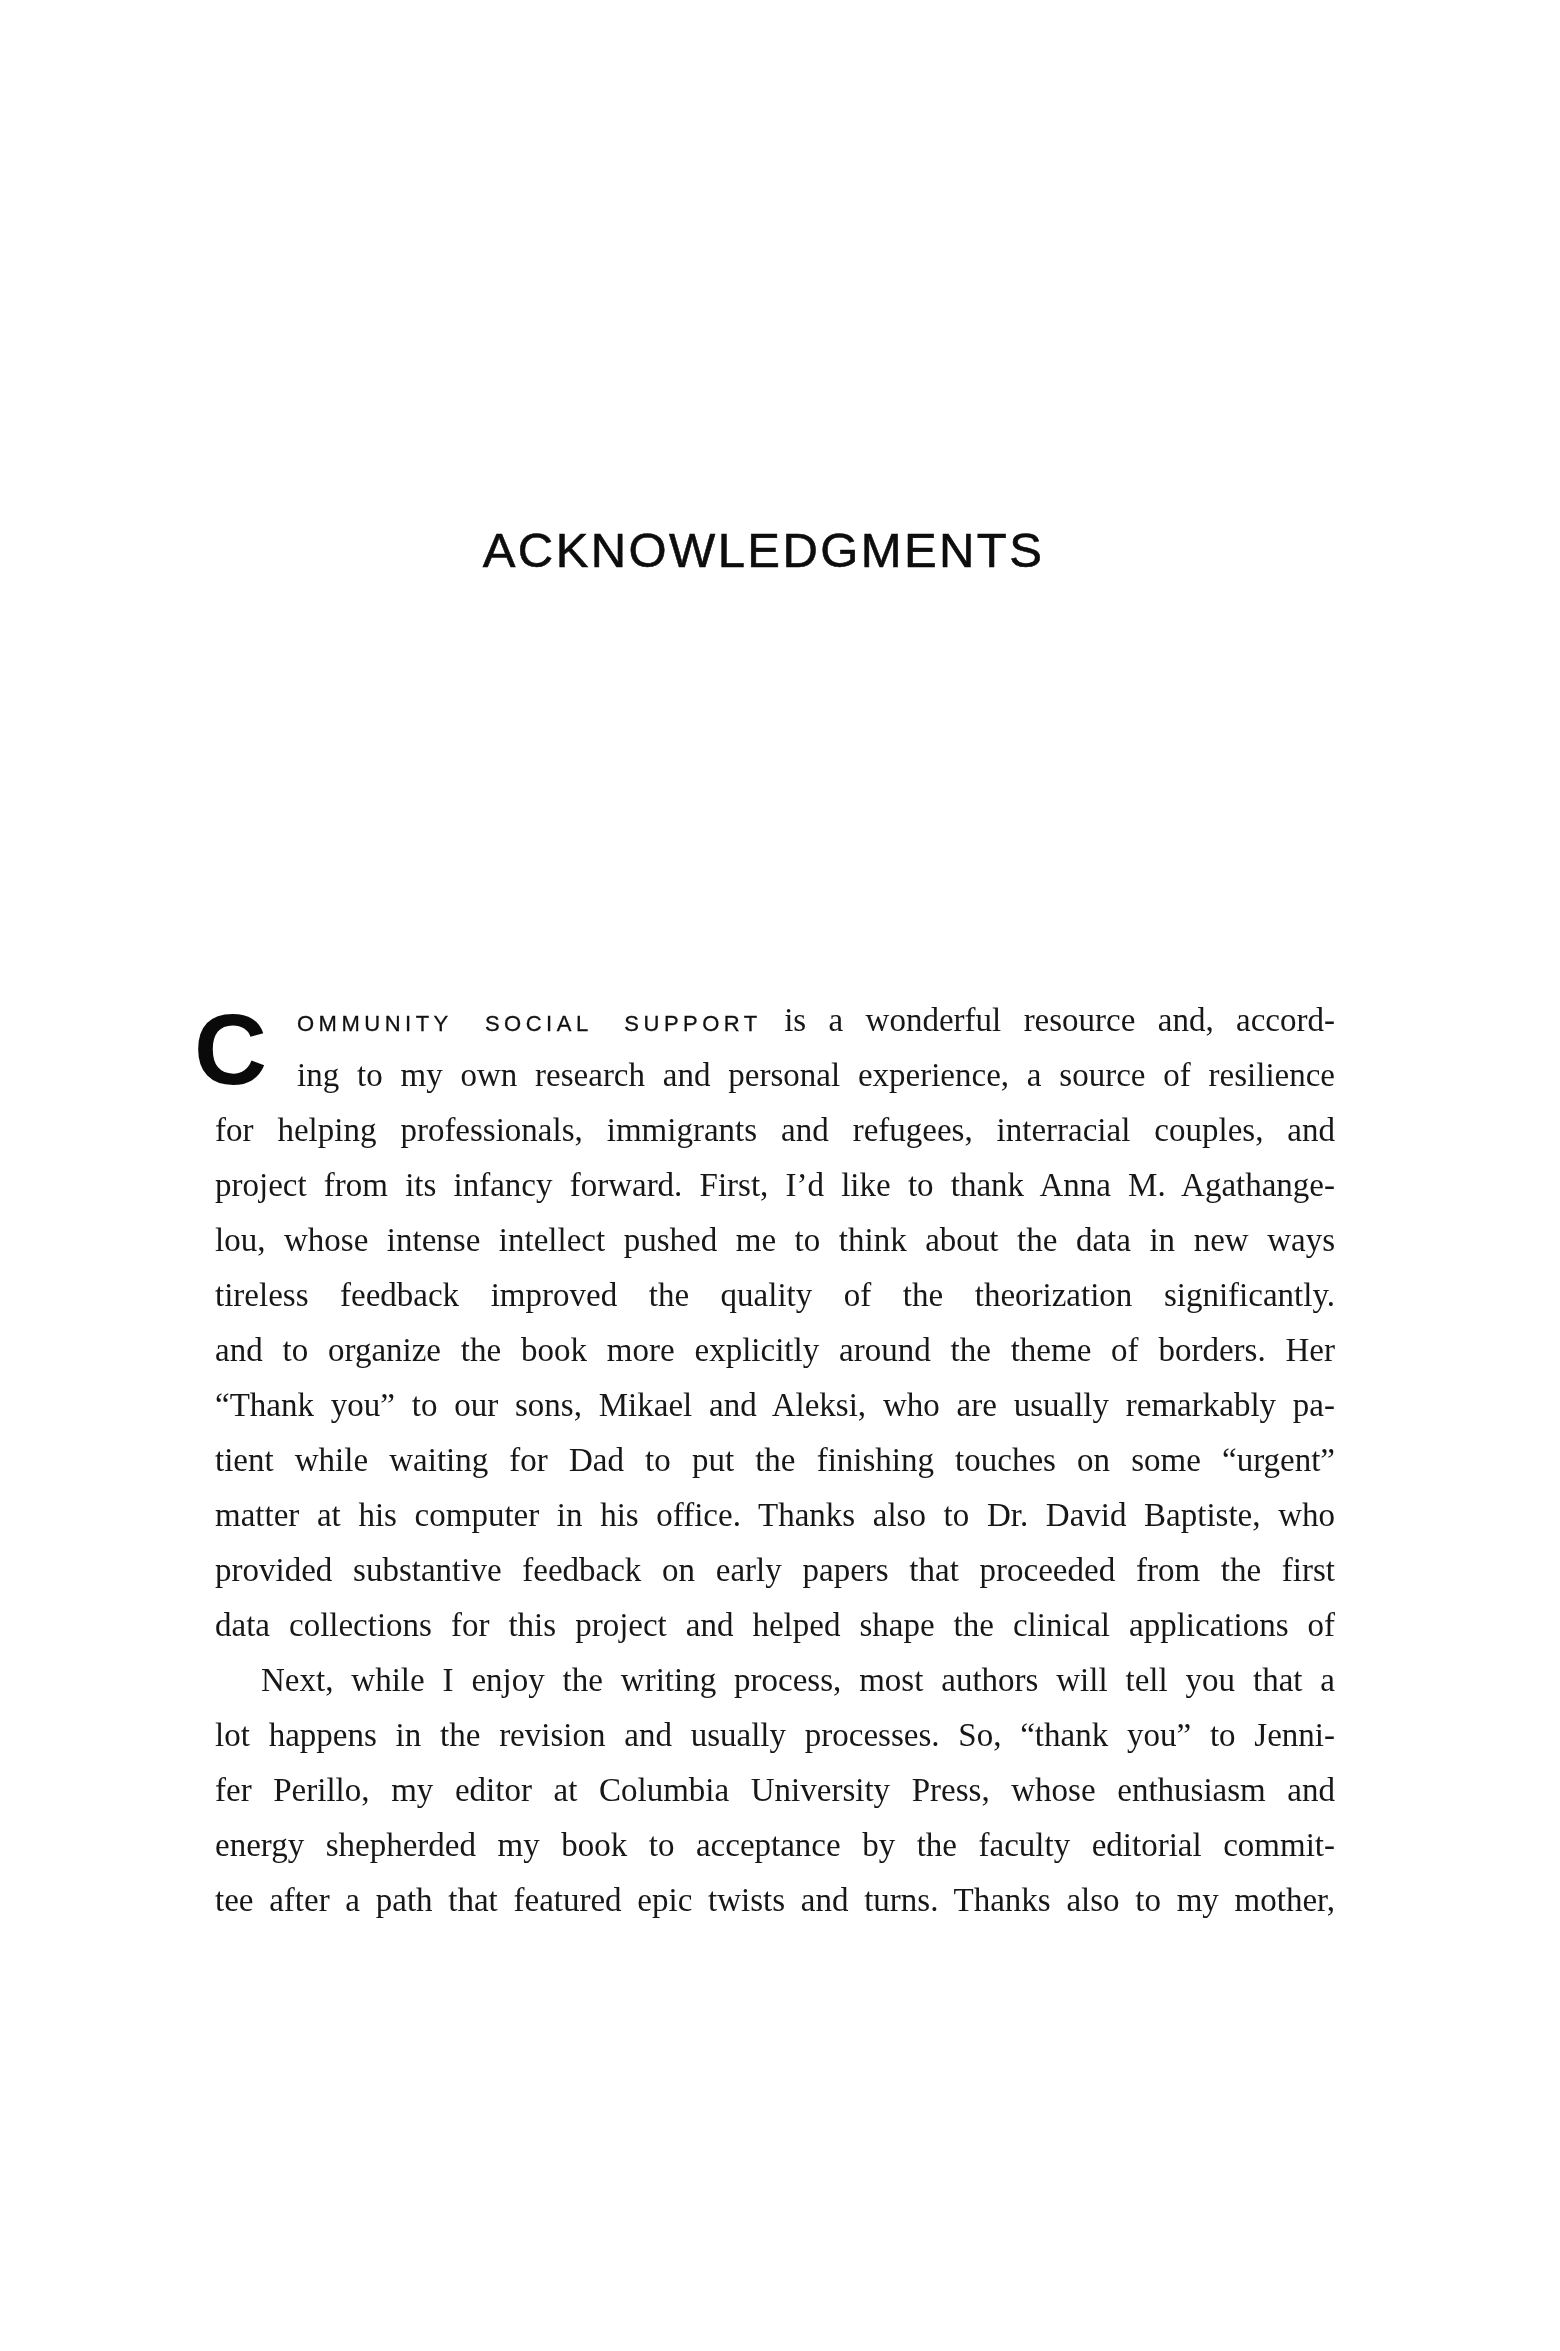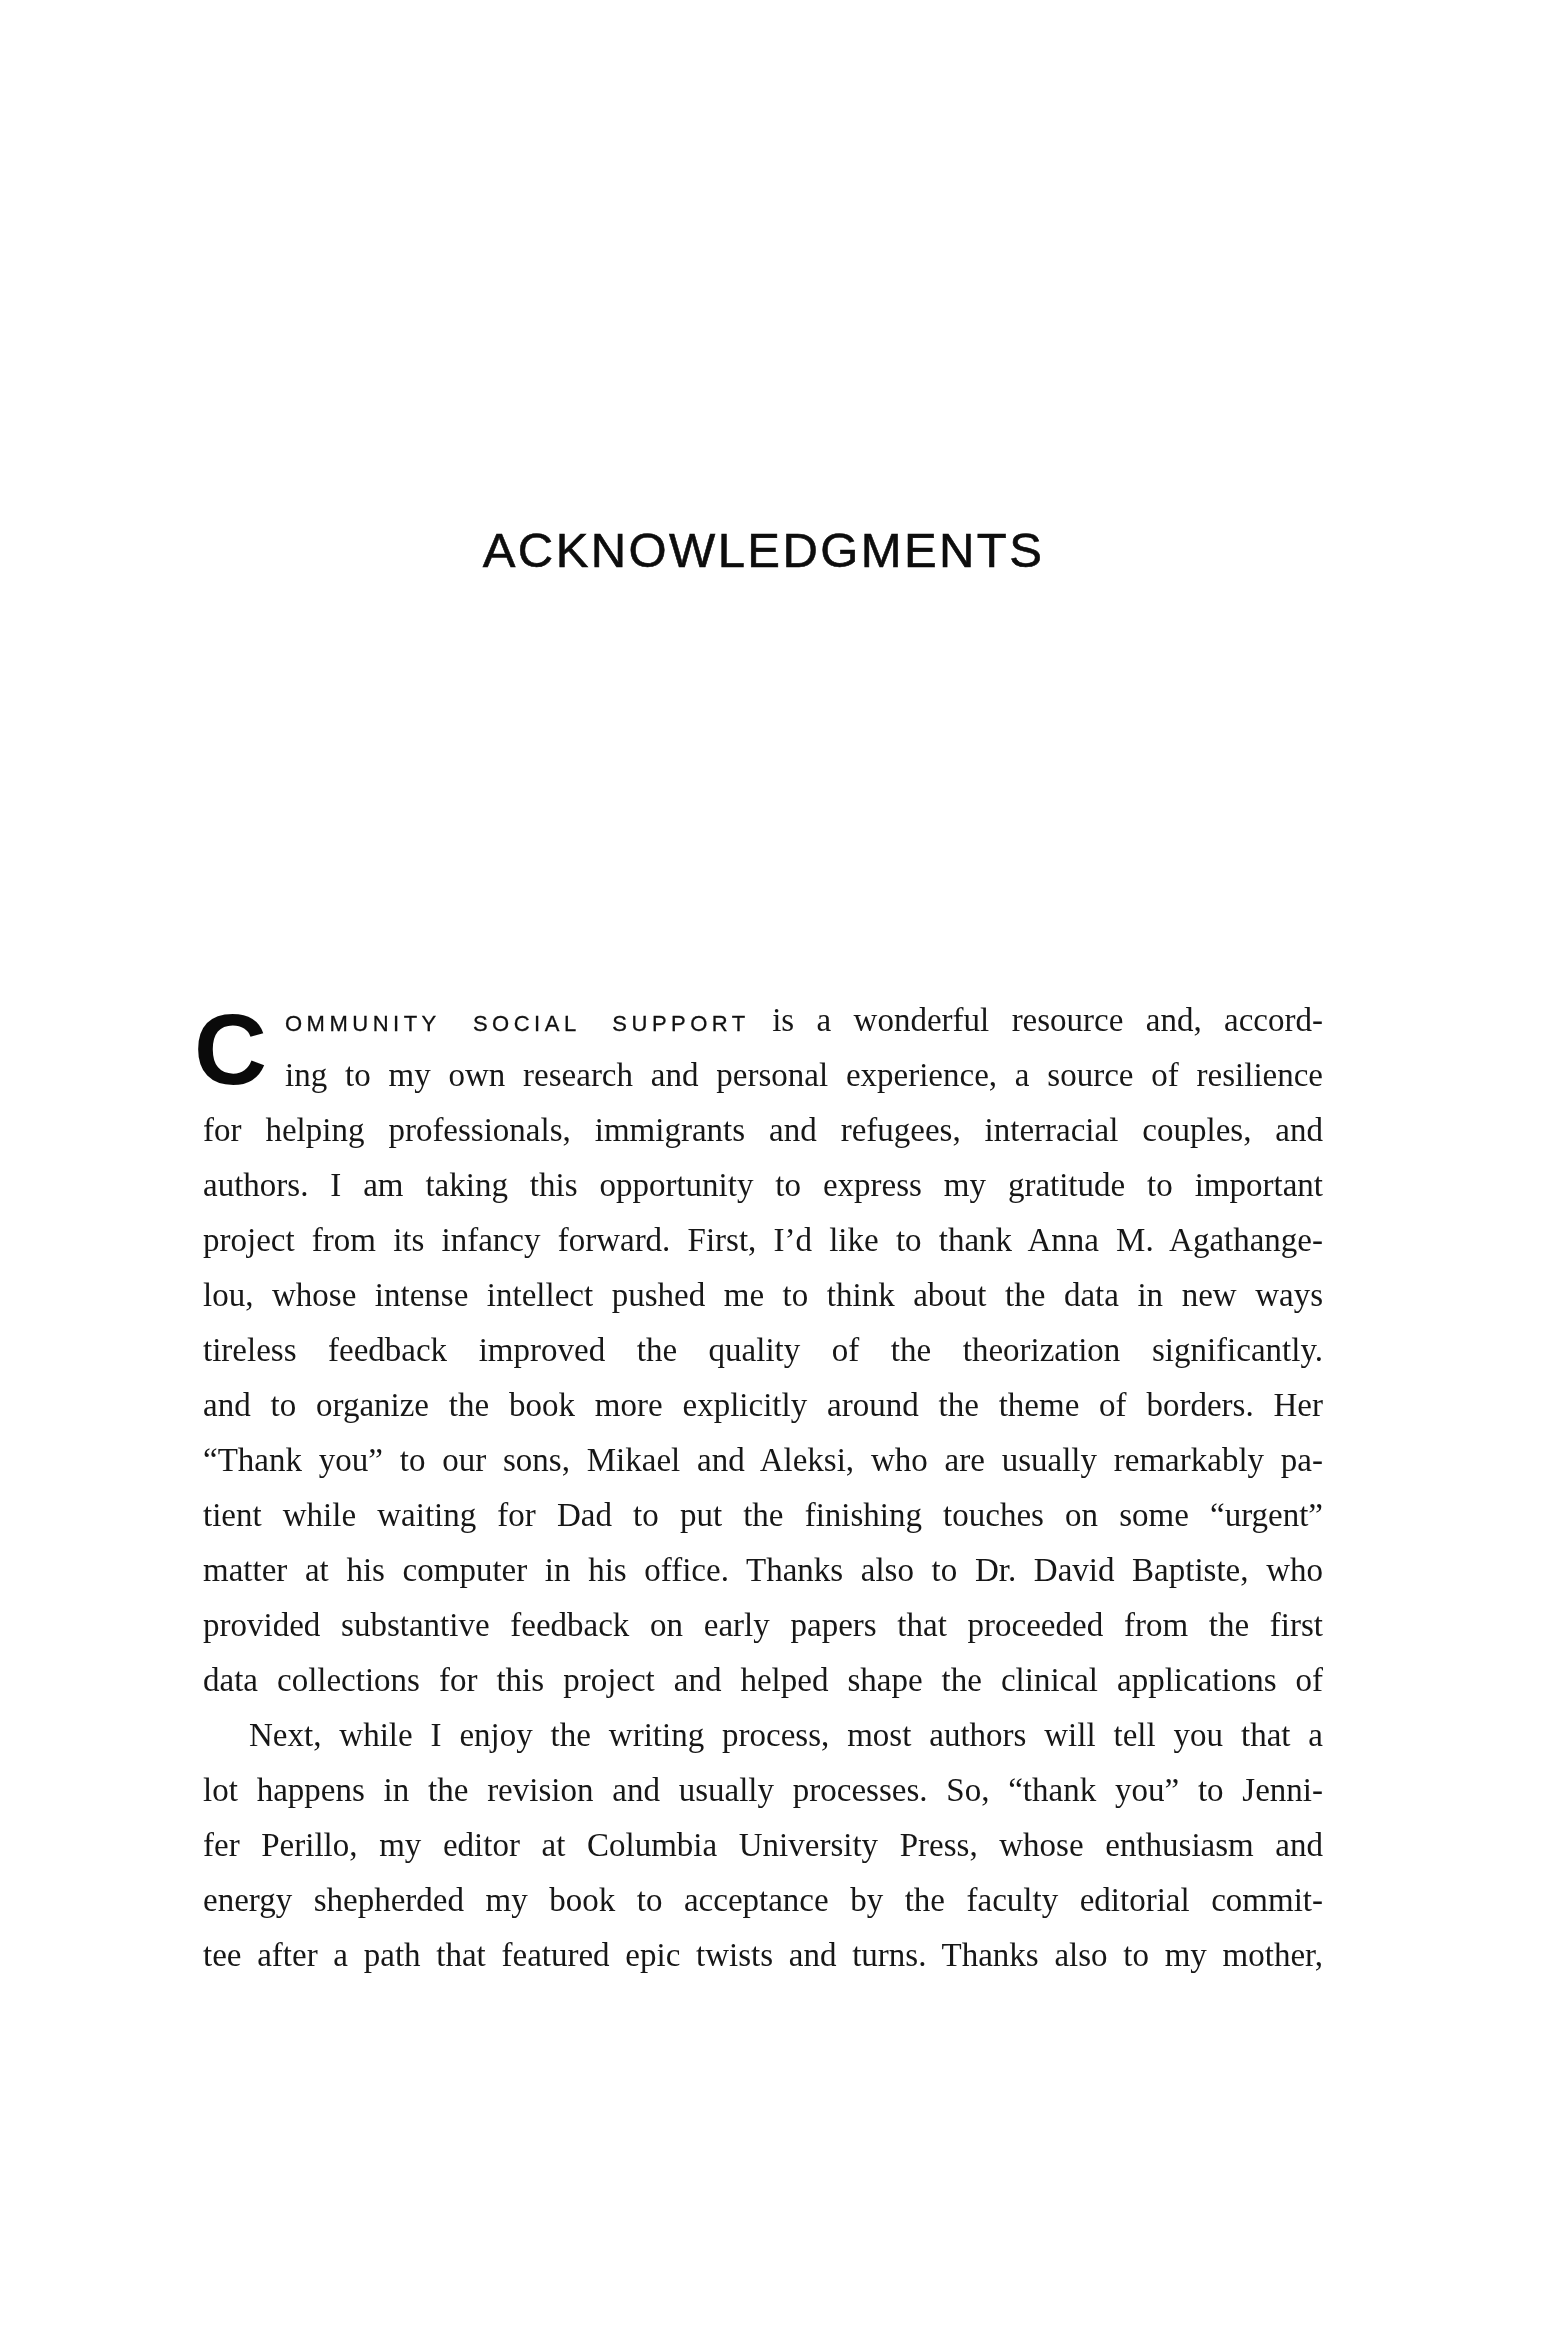--- a/index.html
+++ b/index.html
@@ -30,21 +30,21 @@
     font-family: "Liberation Sans", "DejaVu Sans", sans-serif;
     font-size: 49px;
     font-weight: 400;
     letter-spacing: 2.4px;
     color: #0d0d0d;
     line-height: 68px;
     -webkit-text-stroke: 0.6px #0d0d0d;
   }
   .body-text {
     position: absolute;
-    left: 203px;
+    left: 215px;
     top: 993px;
     width: 1120px;
     font-family: "Liberation Serif", "DejaVu Serif", serif;
     font-size: 33px;
     line-height: 55px;
     color: #171717;
   }
   .body-text p {
     margin: 0;
     padding: 0;
@@ -94,21 +94,20 @@
 
   <h1 class="chapter-title">ACKNOWLEDGMENTS</h1>
 
   <span class="drop-cap">C</span>
 
   <div class="body-text">
     <p>
       <span class="line after-drop"><span class="small-caps">OMMUNITY SOCIAL SUPPORT</span><span> is a wonderful resource and, accord-</span></span>
       <span class="line after-drop">ing to my own research and personal experience, a source of resilience</span>
       <span class="line">for helping professionals, immigrants and refugees, interracial couples, and</span>
-      <span class="line">authors. I am taking this opportunity to express my gratitude to important</span>
       <span class="line">project from its infancy forward. First, I’d like to thank Anna M. Agathange-</span>
       <span class="line">lou, whose intense intellect pushed me to think about the data in new ways</span>
       <span class="line">tireless feedback improved the quality of the theorization significantly.</span>
       <span class="line">and to organize the book more explicitly around the theme of borders. Her</span>
       <span class="line">“Thank you” to our sons, Mikael and Aleksi, who are usually remarkably pa-</span>
       <span class="line">tient while waiting for Dad to put the finishing touches on some “urgent”</span>
       <span class="line">matter at his computer in his office. Thanks also to Dr. David Baptiste, who</span>
       <span class="line">provided substantive feedback on early papers that proceeded from the first</span>
       <span class="line">data collections for this project and helped shape the clinical applications of</span>
     </p>

